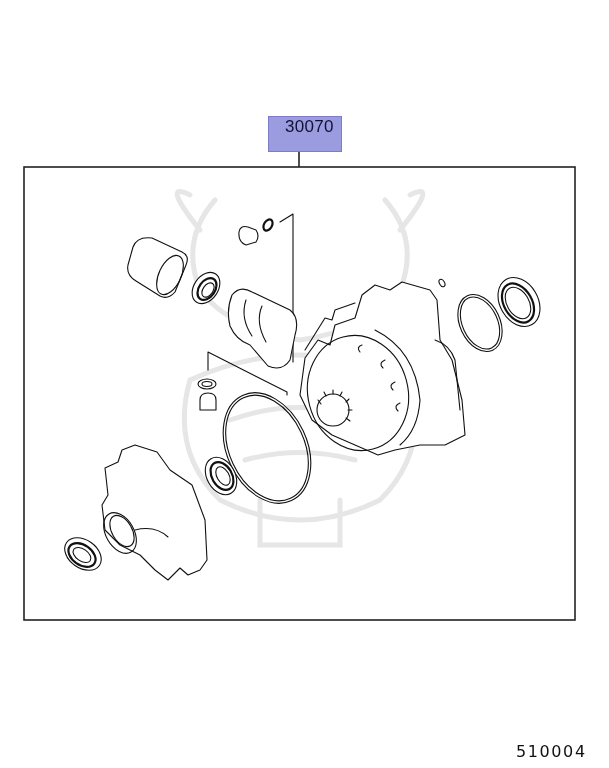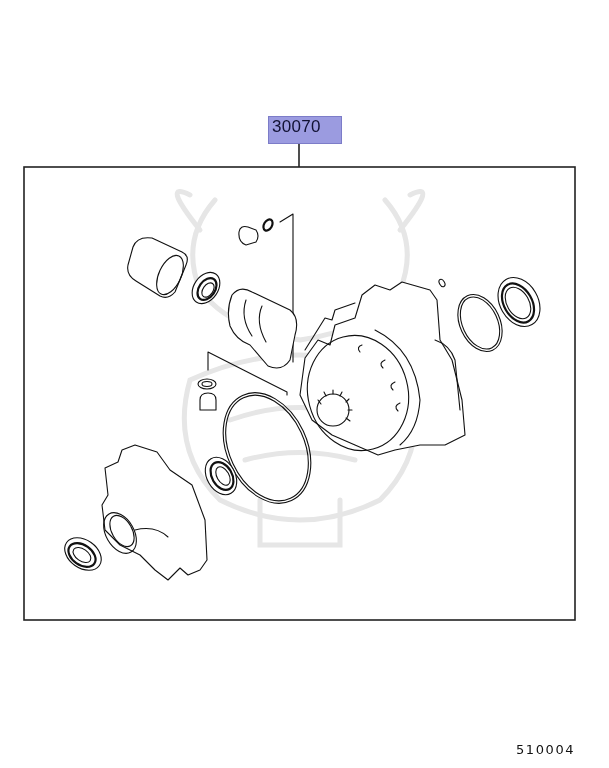--- a/index.html
+++ b/index.html
@@ -1,27 +1,27 @@
 <!DOCTYPE html>
 <html><head>
   <meta charset="utf-8">
   <style>
     html, body { margin: 0; padding: 0; background: #ffffff; }
     body { width: 609px; height: 768px; position: relative; overflow: hidden;
            font-family: "Liberation Sans", sans-serif; }
     .part-label {
-      position: absolute; left: 268px; top: 116px; width: 74px; height: 28px;
+      position: absolute; left: 268px; top: 116px; width: 74px; height: 36px;
       background: #9b9be0; border: 1px solid #7c7cc8;
       color: #111133; font-size: 17px; line-height: 20px;
-      padding-left: 3px; box-sizing: border-box; letter-spacing: 0.3px;
+      padding-left: 16px; box-sizing: border-box; letter-spacing: 0.3px;
       cursor: pointer;
     }
     .diagram-id {
       position: absolute; left: 516px; top: 742px;
-      font-family: "DejaVu Sans", sans-serif; font-size: 13px;
+      font-family: "DejaVu Sans", sans-serif; font-size: 16px;
       letter-spacing: 1.6px; color: #111111;
     }
     svg.art { position: absolute; left: 0; top: 0; }
     .ln { fill: none; stroke: #111; stroke-width: 1.1; stroke-linejoin: round; stroke-linecap: round; }
     .thk { fill: none; stroke: #111; stroke-width: 2.2; }
     .frame { fill: none; stroke: #222; stroke-width: 1.6; }
     .wm { fill: none; stroke: #e6e6e6; stroke-width: 5; stroke-linecap: round; }
     .fillw { fill: #fff; stroke: #111; stroke-width: 1.1; stroke-linejoin: round; }
   </style>
 </head>

